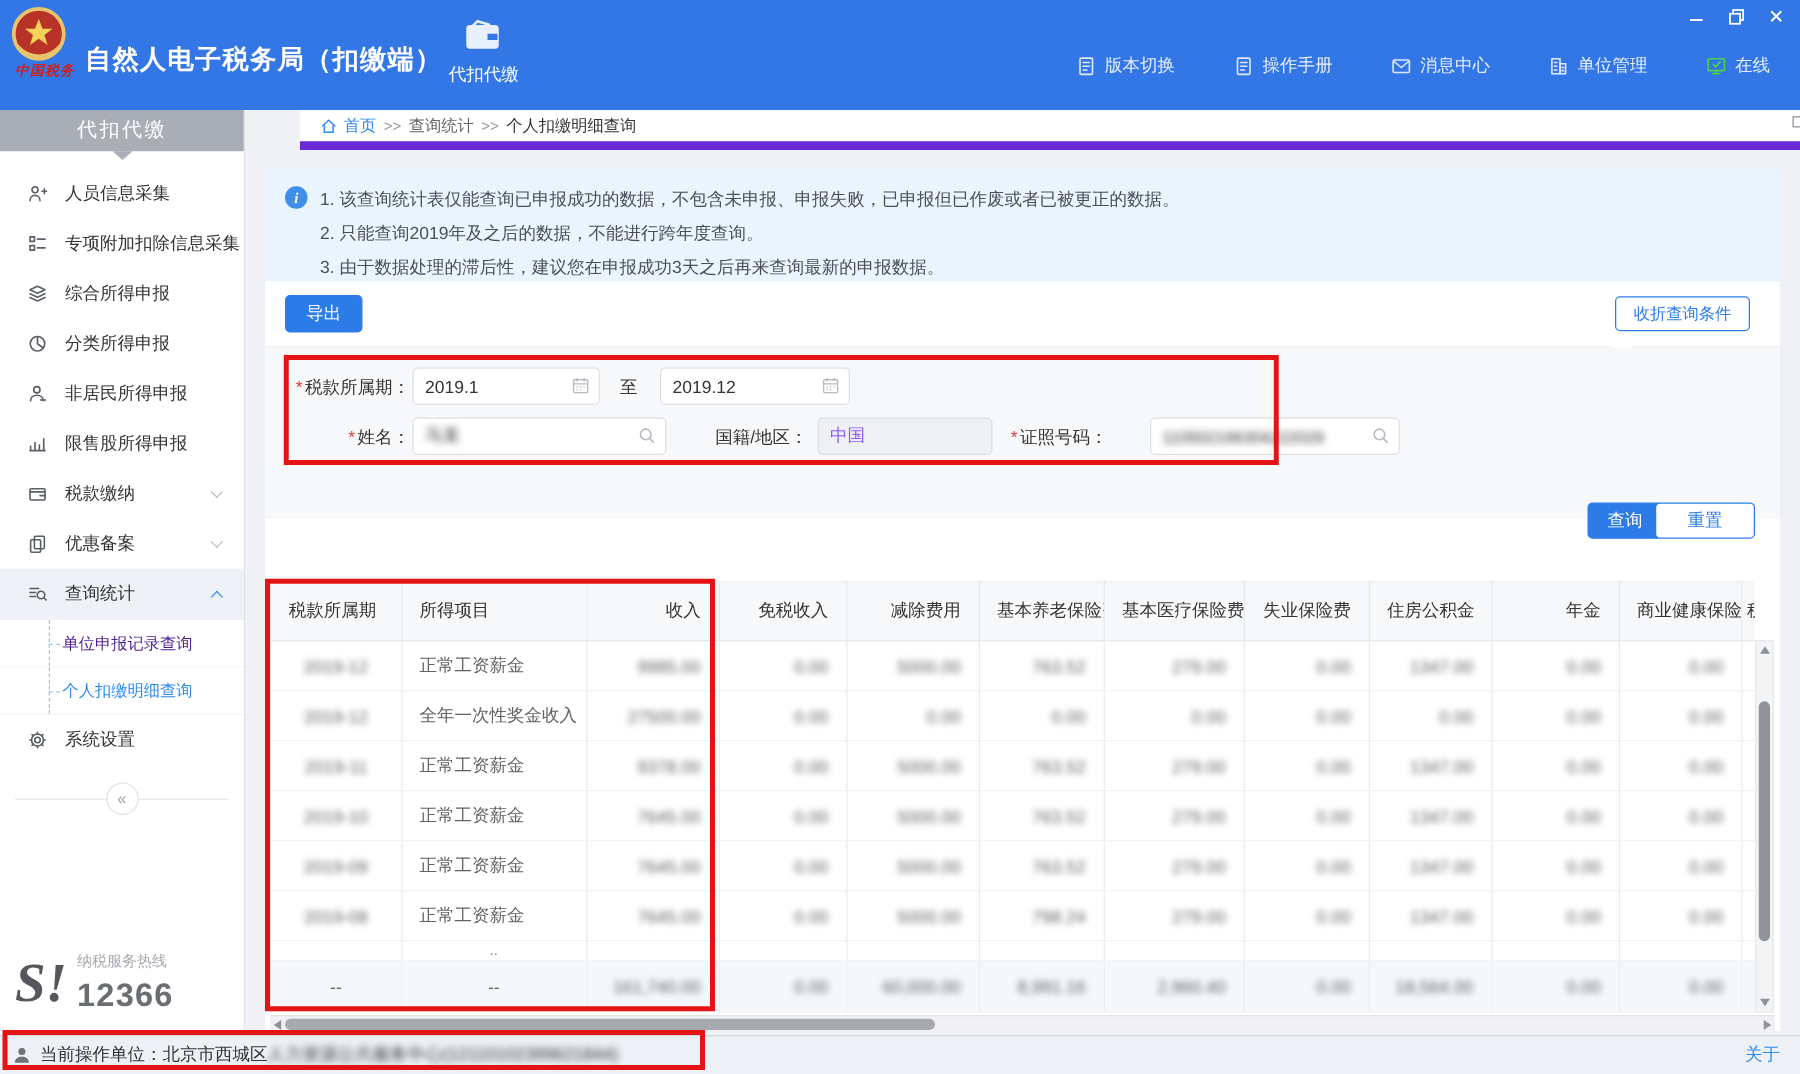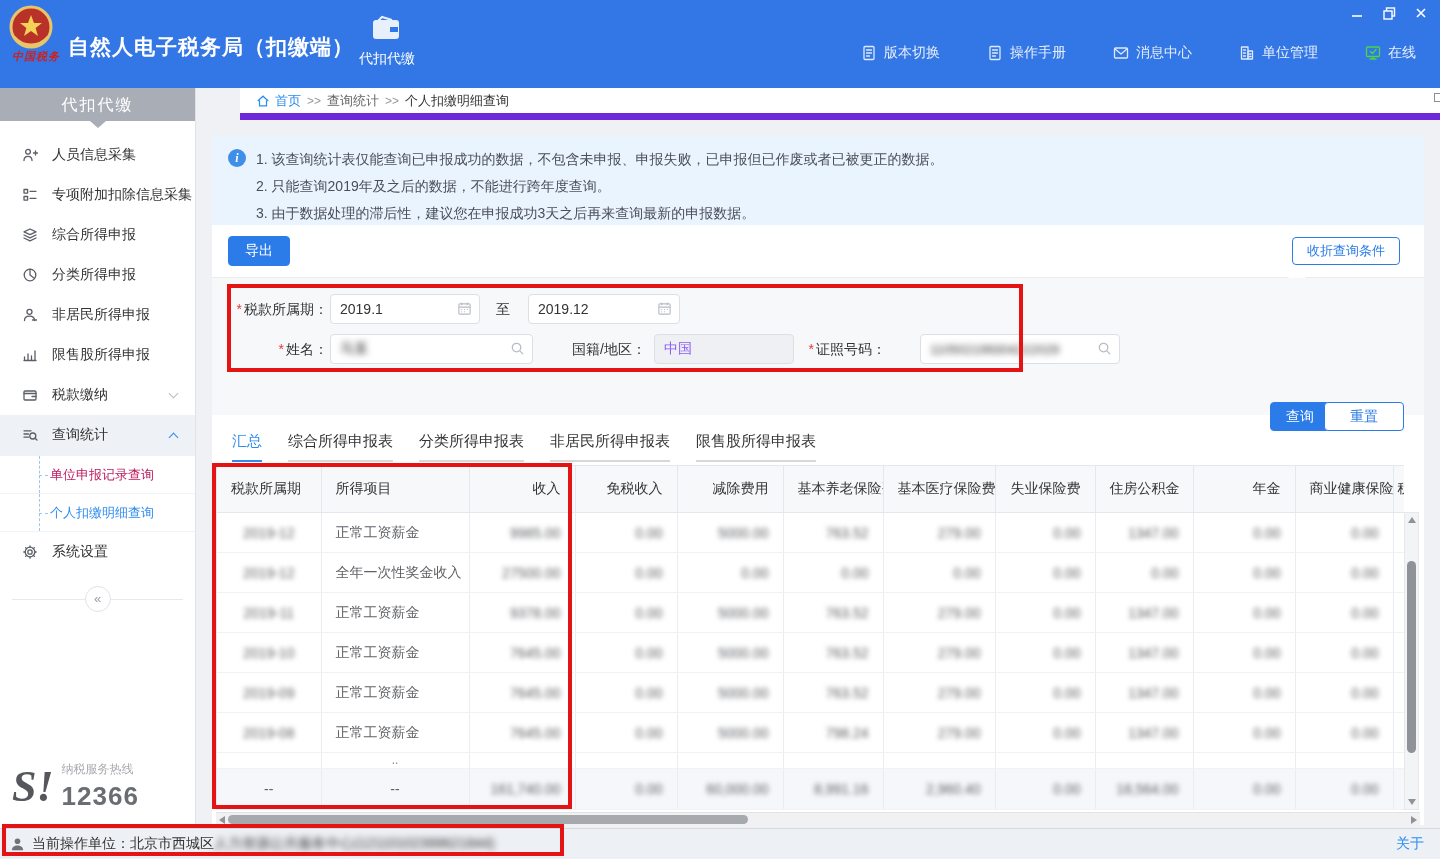--- a/index.html
+++ b/index.html
@@ -23,21 +23,21 @@
   .side-header { height:33px; background:#a9aeb6; color:#fff; font-size:16px; text-align:center; line-height:33px; letter-spacing:2px; position:relative; }
   .side-header:after { content:""; position:absolute; left:50%; bottom:-7px; margin-left:-8px; border-left:8px solid transparent; border-right:8px solid transparent; border-top:7px solid #a9aeb6; }
   .side-menu { padding-top:14px;font-family:Liberation Serif, serif; }
   .menu-item { height:40px; display:flex; align-items:center; padding:0 18px 0 22px; font-size:14px; color:#333; cursor:pointer; position:relative; }
   .menu-item .mi-icon { width:17px; height:17px; margin-right:13px; color:#555; flex:none; }
   .menu-item .mi-label { flex:1; white-space:nowrap; }
   .menu-item.active { background:#eef1f6; }
   .caret { width:7px; height:7px; border-right:1.5px solid #b6bcc6; border-bottom:1.5px solid #b6bcc6; transform:rotate(45deg); margin-top:-3px; }
   .caret.up { transform:rotate(-135deg); margin-top:4px; border-color:#2d8cf0; }
   .submenu { border-top:1px solid #f0f0f0; }
-  .sub-item { height:38px; line-height:38px; padding-left:50px; font-size:13px; color:#be185d; cursor:pointer; border-bottom:1px solid #f2f3f5; position:relative; }
+  .sub-item { height:38px; line-height:38px; padding-left:50px; font-size:13px; color:#4c1d95; cursor:pointer; border-bottom:1px solid #f2f3f5; position:relative; }
   .sub-item:before { content:""; position:absolute; left:39px; top:0; bottom:0; border-left:1px dashed #9fc5ef; }
   .sub-item:after { content:""; position:absolute; left:39px; top:50%; width:9px; border-top:1px dashed #9fc5ef; }
   .sub-item.active { color:#2d8cf0; }
   .collapse-row { margin-top:14px; position:relative; height:26px; }
   .collapse-row:before { content:""; position:absolute; left:12px; right:12px; top:13px; border-top:1px solid #e6e8ec; }
   .collapse-btn { position:absolute; left:50%; top:0; margin-left:-13px; width:26px; height:26px; border:1px solid #e0e3e8; border-radius:50%; background:#fff; color:#9aa0a8; font-size:13px; text-align:center; line-height:24px; cursor:pointer; }
   .hotline { position:absolute; left:12px; bottom:16px; display:flex; align-items:center; gap:8px; }
   .hotline-logo { font-family:"Liberation Serif", serif; font-style:italic; font-weight:bold; font-size:44px; color:#55575c; line-height:1; }
   .hotline-txt .hl-label { font-size:12px; color:#a6a9ae; margin-bottom:3px; }
   .hotline-txt .hl-num { font-size:26px; font-weight:bold; color:#6a6d72; letter-spacing:1px; }
@@ -261,20 +261,30 @@
     <span class="mi-label">限售股所得申报</span>
       </div>
       <div class="menu-item">
         <span class="mi-icon">
           <svg width="16" height="16" viewBox="0 0 16 16" fill="none" stroke="#5a5e66" stroke-width="1.3" stroke-linecap="round" stroke-linejoin="round">
             <rect x="2" y="4" width="12" height="9" rx="1"></rect>
             <path d="M2 6.5h12M10 9.5h4"></path>
           </svg>
         </span>
     <span class="mi-label">税款缴纳</span>
+        <span class="caret "></span>
+      </div>
+      <div class="menu-item">
+        <span class="mi-icon">
+          <svg width="16" height="16" viewBox="0 0 16 16" fill="none" stroke="#5a5e66" stroke-width="1.3" stroke-linecap="round" stroke-linejoin="round">
+            <rect x="5.5" y="2" width="8" height="10" rx="1"></rect>
+            <rect x="2.5" y="4.8" width="8" height="10" rx="1"></rect>
+          </svg>
+        </span>
+    <span class="mi-label">优惠备案</span>
         <span class="caret "></span>
       </div>
       <div class="menu-item active">
         <span class="mi-icon">
           <svg width="16" height="16" viewBox="0 0 16 16" fill="none" stroke="#5a5e66" stroke-width="1.3" stroke-linecap="round" stroke-linejoin="round">
             <path d="M2 3.8h7M2 7h4.5M2 10.2h4.5"></path>
             <circle cx="10.8" cy="9" r="3"></circle>
             <path d="M13 11.2L15 13"></path>
           </svg>
         </span>
@@ -391,27 +401,20 @@
             <circle cx="7" cy="7" r="4.5"></circle>
               <path d="M10.5 10.5L14 14"></path>
           </svg>
         </span>
       </div>
 
       <div class="btn btn-primary query-btn">查询</div>
       <div class="btn btn-outline reset-btn">重置</div>
     </div>
 
-    <div class="tabs">
-        <div class="tab active">汇总</div>
-        <div class="tab">综合所得申报表</div>
-        <div class="tab">分类所得申报表</div>
-        <div class="tab">非居民所得申报表</div>
-        <div class="tab">限售股所得申报表</div>
-      </div>
 
     <div class="table-wrap">
       <table>
         <colgroup id="cols">
             <col style="width: 104px;">
             <col style="width: 148px;">
             <col style="width: 106px;">
             <col style="width: 102px;">
             <col style="width: 106px;">
             <col style="width: 100px;">

